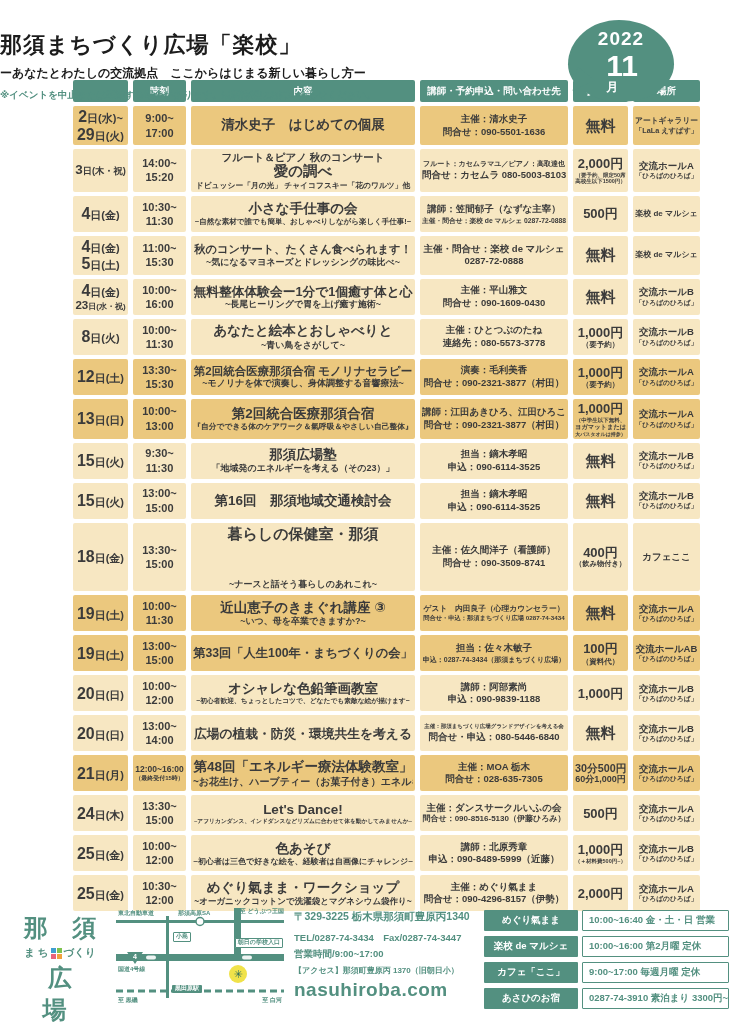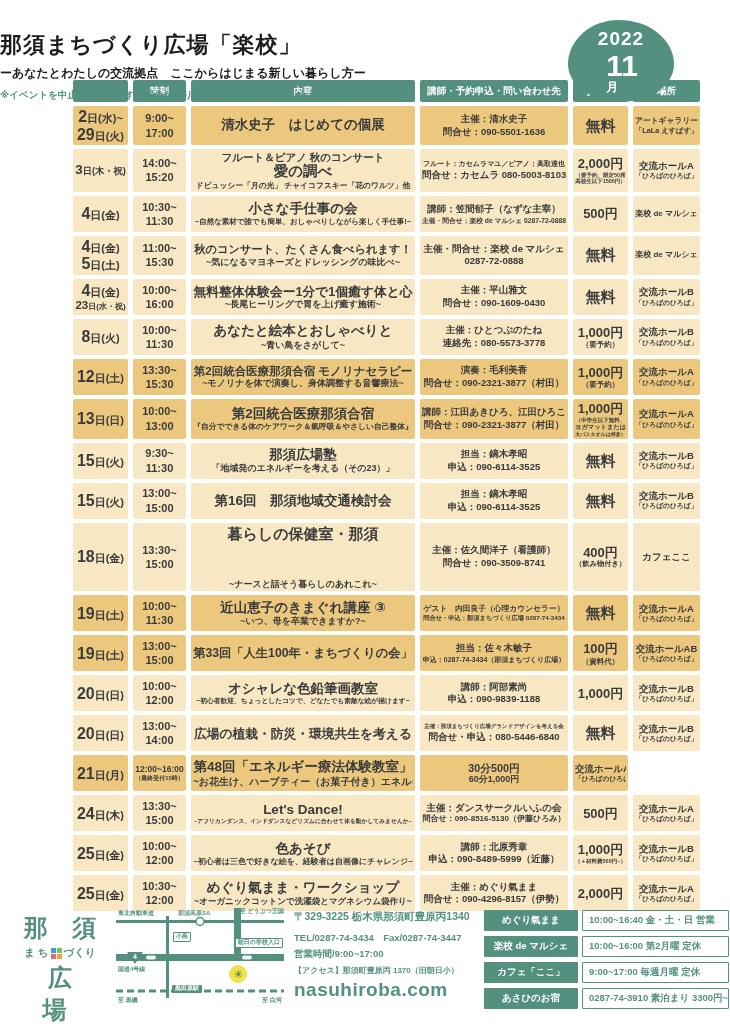--- a/index.html
+++ b/index.html
@@ -471,20 +471,24 @@
         </div>
         <div class="cell">
           <div class="time-line" style="font-size: 8.5px;">12:00~16:00</div>
           <div class="time-line" style="font-size: 6px;">（最終受付15時）</div>
         </div>
         <div class="cell">
           <div class="c-title" style="font-size: 13.5px;">第48回「エネルギー療法体験教室」</div>
           <div class="c-sub" style="font-size: 10px;">~お花生け、ハーブティー（お菓子付き）エネルギー療法~</div>
         </div>
         <div class="cell">
+          <div class="contact-line" style="font-size: 9.5px;">主催：MOA 栃木</div>
+          <div class="contact-line" style="font-size: 9.5px;">問合せ：028-635-7305</div>
+        </div>
+        <div class="cell">
           <div class="fee-main" style="font-size: 10.75px;">30分500円</div>
           <div class="fee-main" style="font-size: 9px;">60分1,000円</div>
         </div>
         <div class="cell">
           <div class="place-line" style="font-size: 9.5px;">交流ホールA</div>
           <div class="place-line" style="font-size: 6.75px;">「ひろばのひろば」</div>
         </div>
       </div>
       <div class="row">
         <div class="cell">

